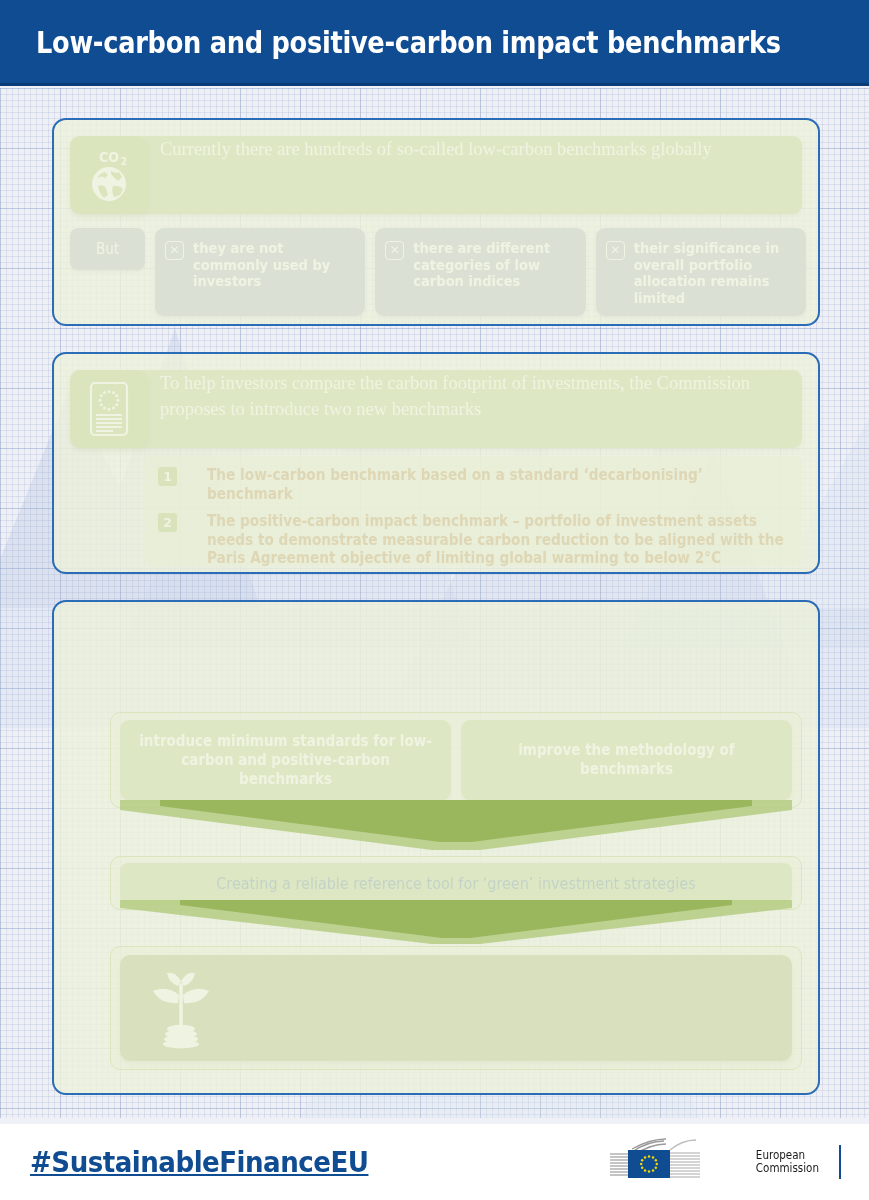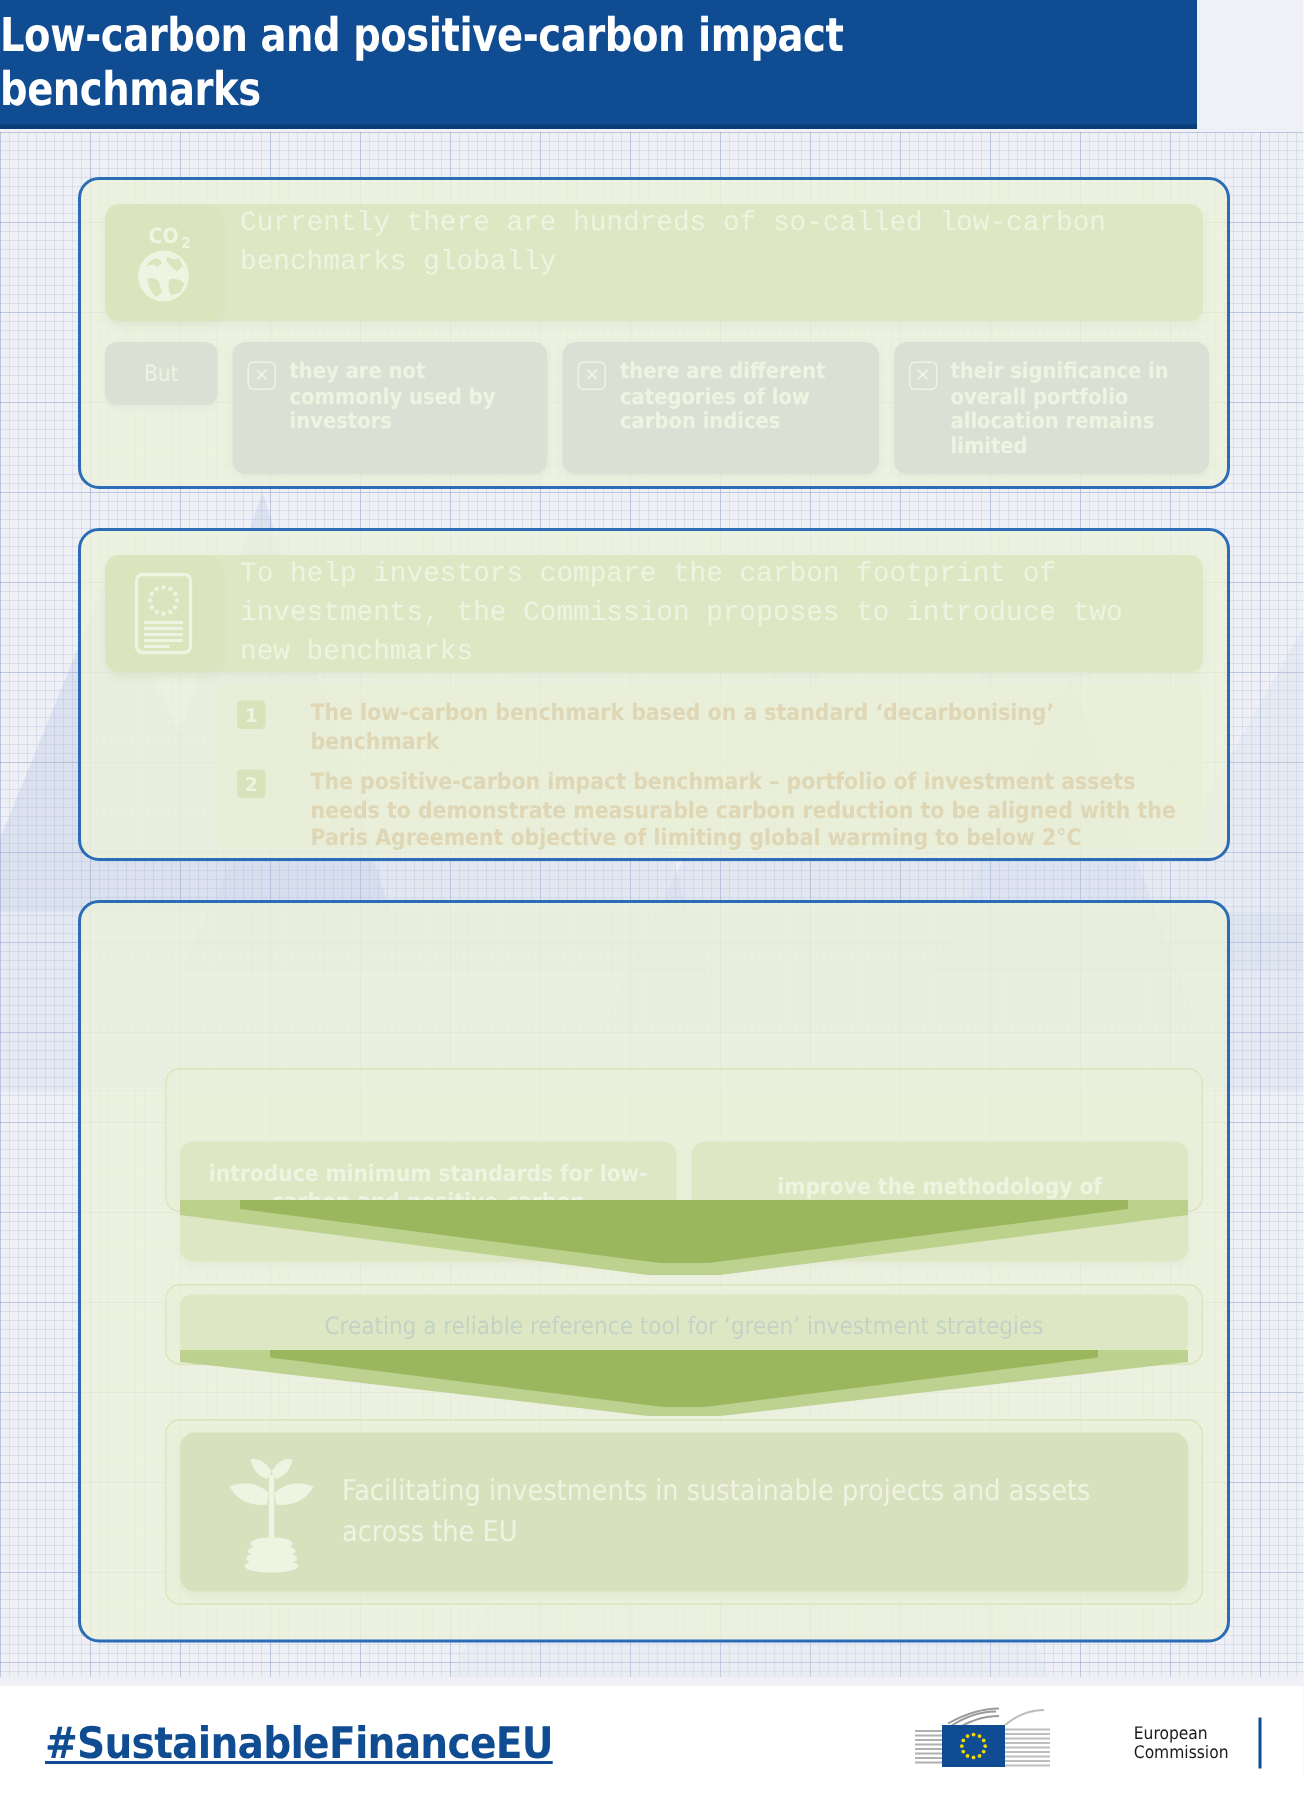--- a/index.html
+++ b/index.html
@@ -36,26 +36,27 @@
     left: 0; right: 0;
     top: 88px; bottom: 82px;
     overflow: hidden;
     opacity: 0.55;
   }
 
   
   .header {
     position: absolute;
     top: 0; left: 0;
-    width: 798px;
+    width: 869px;
     height: 86px;
     background: #0f4c92;
     border-bottom: 3px solid #0a3d78;
     display: flex;
     align-items: center;
+    padding-left: 36px;
     z-index: 5;
   }
   .header-title {
     color: #ffffff;
     font-size: 31px;
     font-weight: bold;
     letter-spacing: -0.3px;
     font-family: "DejaVu Sans Condensed", "Liberation Sans Narrow", "Liberation Sans", sans-serif;
     transform: scaleX(0.92);
     transform-origin: left center;
@@ -81,21 +82,21 @@
     box-shadow: 0 3px 4px rgba(90,110,50,0.22);
     display: flex;
     align-items: flex-start;
   }
   .green-bar-text {
     color: #ffffff;
     font-size: 18.5px;
     line-height: 26px;
     padding-left: 90px;
     padding-right: 18px;
-    font-family: Liberation Mono, monospace;
+    font-family: Liberation Serif, serif;
   }
   .icon-tile {
     position: absolute;
     left: 0; top: 0;
     width: 78px; height: 100%;
     background: #8cb13c;
     border-radius: 12px;
     display: flex;
     align-items: center;
     justify-content: center;
@@ -202,21 +203,20 @@
   #frame-cols { left: 110px; top: 712px; width: 692px; height: 96px; }
   #frame-mid  { left: 110px; top: 856px; width: 692px; height: 54px; }
   #frame-bot  { left: 110px; top: 946px; width: 692px; height: 124px; }
 
   .two-cols {
     position: absolute;
     left: 120px; top: 720px;
     width: 672px; height: 80px;
     display: flex;
     gap: 10px;
-    margin-top: 41px;
   }
   .col-box {
     flex: 1;
     background: #9dbc5e;
     border-radius: 9px;
     display: flex;
     align-items: center;
     justify-content: center;
     text-align: center;
     padding: 6px 14px;
@@ -447,21 +447,20 @@
           <path d="M34 28 Q22 18 8 24 Q16 38 33 36 Z"></path>
           <path d="M38 28 Q50 18 64 24 Q56 38 39 36 Z"></path>
           <rect x="34.2" y="16" width="3.6" height="44" rx="1.6"></rect>
           <ellipse cx="36" cy="62" rx="14" ry="4.2"></ellipse>
           <ellipse cx="36" cy="67" rx="16" ry="4.2"></ellipse>
           <ellipse cx="36" cy="72" rx="17" ry="4.4"></ellipse>
           <ellipse cx="36" cy="77" rx="18" ry="4.4"></ellipse>
         </g>
       </svg>
     </div>
-    <div class="bottom-text">Facilitating investments in sustainable projects and assets across the EU</div>
   </div>
 
   <div class="footer">
     <div class="hashtag">#SustainableFinanceEU</div>
     <div class="logo">
       <svg width="130" height="48" viewBox="0 0 130 48" xmlns="http://www.w3.org/2000/svg">
         <g stroke="#b0b0b0" stroke-width="1.3" fill="none">
           <path d="M2 16 H44"></path>
             <path d="M2 19 H44"></path>
             <path d="M2 22 H44"></path>

